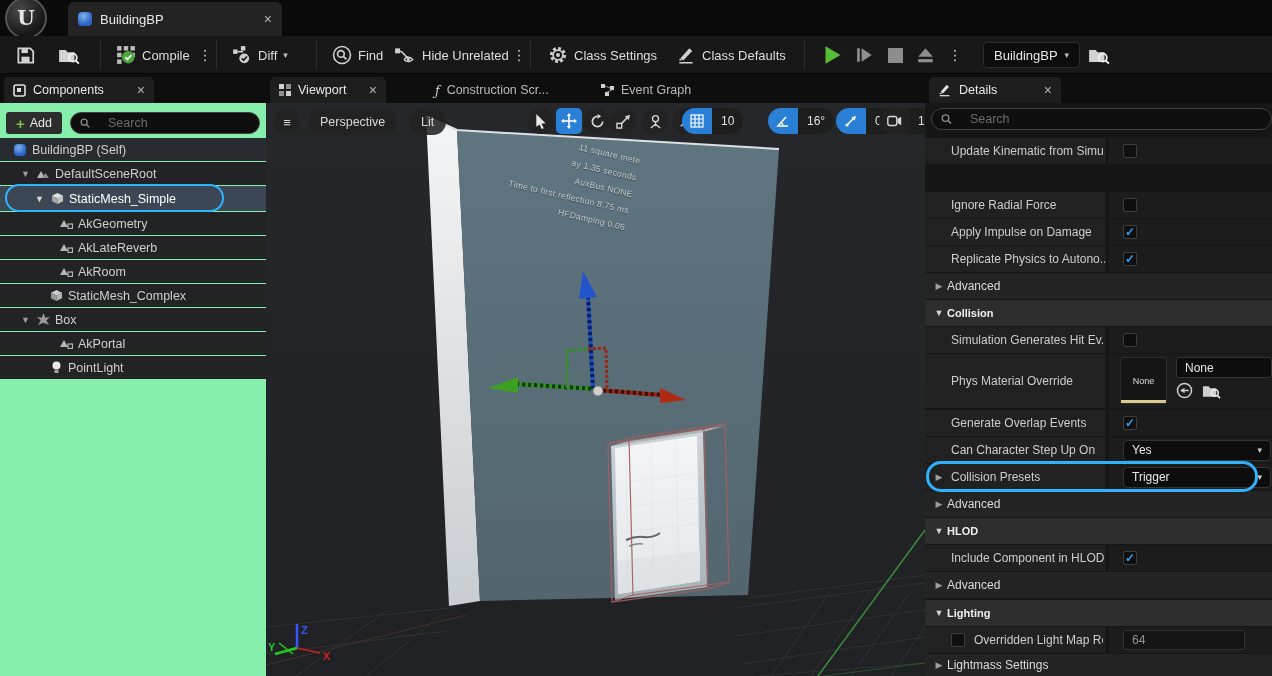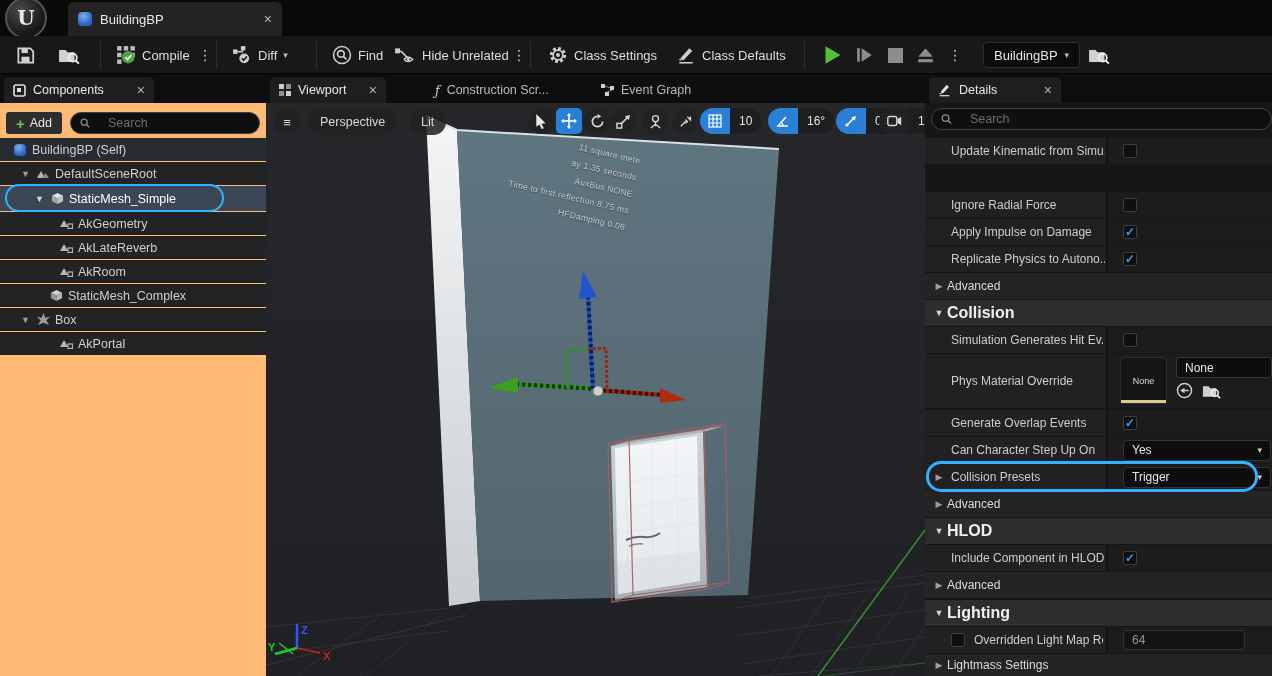--- a/index.html
+++ b/index.html
@@ -27,21 +27,21 @@
   #bp-select{left:983px;top:6px;height:26px;background:#0c0c0c;border:1px solid #2e2e2e;border-radius:4px;
     display:flex;align-items:center;gap:7px;padding:0 10px;color:#e6e6e6;font-size:13px;}
 
   
   .tabstrip{height:29px;background:#0e0e0e;}
   .ptab{position:absolute;top:3px;height:26px;background:#1e1e1e;border-radius:5px 5px 0 0;
     display:flex;align-items:center;gap:7px;padding:0 9px;color:#e8e8e8;font-size:12.5px;}
   .ptab.inactive{background:transparent;color:#b9b9b9;}
 
   
-  #components{left:0;top:74px;width:266px;height:602px;background:#fdba74;}
+  #components{left:0;top:74px;width:266px;height:602px;background:#86efac;}
   #comp-controls{left:0;top:33px;width:266px;height:32px;display:flex;align-items:center;gap:8px;padding:0 6px;position:absolute;}
   #add-btn{height:22px;background:#2d2d2d;border-radius:3px;display:flex;align-items:center;gap:5px;
     padding:0 10px;color:#e8e8e8;font-size:12.5px;}
   #add-btn .plus{color:#7cc04f;font-size:15px;font-weight:bold;}
   .searchbox{height:22px;background:#0f0f0f;border:1px solid #414141;border-radius:11px;
     display:flex;align-items:center;gap:18px;padding:0 9px;flex:1;justify-content:center;}
   .searchbox input{background:transparent;border:none;outline:none;color:#cfcfcf;font-size:12.5px;width:100%;}
   .searchbox input::placeholder{color:#6d6d6d;}
   .trow{position:absolute;left:0;width:266px;height:23px;background:#222324;display:flex;align-items:center;
     color:#cfcfcf;font-size:12.5px;gap:5px;}
@@ -67,21 +67,21 @@
     text-shadow:0 1px 1px rgba(0,0,0,.45);}
 
   
   #details{left:925px;top:74px;width:347px;height:602px;background:#161616;}
   #det-search{position:absolute;left:6px;top:34px;width:341px;}
   .drow{position:absolute;left:0;width:347px;height:26px;background:#212121;display:flex;align-items:center;}
   .drow .dlabel{color:#cdcdcd;font-size:12px;padding-left:26px;width:180px;white-space:nowrap;overflow:hidden;}
   .drow .dval{position:absolute;left:181px;top:0;width:166px;height:100%;background:#1c1c1c;
     border-left:2px solid #141414;display:flex;align-items:center;padding-left:15px;}
   .drow.section{background:#2d2d2d;}
-  .drow.section .shead{color:#f0f0f0;font-weight:bold;font-size:16px;}
+  .drow.section .shead{color:#f0f0f0;font-weight:bold;font-size:11px;}
   .drow.group{background:#242424;}
   .drow.group .glabel{color:#dadada;font-size:12px;}
   .dexp{color:#9d9d9d;font-size:9px;width:16px;text-align:center;margin-left:6px;}
   .cb{width:14px;height:14px;background:#0f0f0f;border:1px solid #3d3d3d;border-radius:2px;
     display:flex;align-items:center;justify-content:center;color:#2da2ff;font-size:12px;font-weight:bold;line-height:12px;}
   .dd{height:21px;background:#0d0d0d;border:1px solid #343434;border-radius:4px;display:flex;
     align-items:center;color:#e6e6e6;font-size:12px;padding:0 8px;justify-content:space-between;width:148px;}
   .dd .chev{font-size:9px;color:#cfcfcf;}
   .dim{color:#868686;}
   #cp-outline{left:1px;top:387px;width:332px;height:31px;border:3px solid #2fb3ff;border-radius:15px;z-index:6;}
@@ -324,20 +324,30 @@
   </div>
   <div class="trow" style="top:258px">
     <span style="width:54px"></span>
     <span class="ticon">
         <svg width="13" height="11" viewBox="0 0 13 11">
           <polygon points="0,9 4,2 8,9" fill="#b5b5b5"></polygon>
           <rect x="8" y="6" width="4.5" height="4.5" fill="none" stroke="#b5b5b5" stroke-width="1.2"></rect>
         </svg>
       </span>
     <span>AkPortal</span>
+  </div>
+  <div class="trow" style="top:282px">
+    <span style="width:44px"></span>
+    <span class="ticon">
+        <svg width="11" height="13" viewBox="0 0 10 13">
+          <circle cx="5" cy="4.5" r="4" fill="#e8e8e8"></circle>
+          <rect x="3" y="9" width="4" height="3" fill="#a5a5a5"></rect>
+        </svg>
+      </span>
+    <span>PointLight</span>
   </div>
 </div>
 
 <div id="center" class="abs">
   <div class="tabstrip" style="position:relative">
     <div class="ptab" style="left:4px;width:116px">
       <svg width="12" height="12" viewBox="0 0 12 12">
           <rect x="0" y="0" width="5" height="5" fill="#cfcfcf"></rect>
           <rect x="7" y="0" width="5" height="5" fill="#8f8f8f"></rect>
           <rect x="0" y="7" width="5" height="5" fill="#8f8f8f"></rect>
@@ -522,21 +532,21 @@
     </div>
     <div class="vbtn" style="left:406px;top:5px">
       <svg width="15" height="15" viewBox="0 0 16 16">
           <line x1="3" y1="13" x2="8" y2="8" stroke="#d8d8d8" stroke-width="1.5"></line>
           <polygon points="8,5 11,8 8,11" fill="#d8d8d8"></polygon>
           <line x1="10" y1="3" x2="13" y2="6" stroke="#d8d8d8" stroke-width="1.5"></line>
           <polygon points="14,8 11,5 14,2" fill="#d8d8d8"></polygon>
         </svg>
     </div>
 
-    <div class="snapgroup" style="left:434px;top:5px">
+    <div class="snapgroup" style="left:416px;top:5px">
       <div class="snapicon">
         <svg width="14" height="14" viewBox="0 0 14 14">
             <g stroke="#fff" stroke-width="1.2" fill="none">
               <rect x="1" y="1" width="12" height="12"></rect>
               <line x1="5" y1="1" x2="5" y2="13"></line>
               <line x1="9" y1="1" x2="9" y2="13"></line>
               <line x1="1" y1="5" x2="13" y2="5"></line>
               <line x1="1" y1="9" x2="13" y2="9"></line>
             </g>
           </svg>

